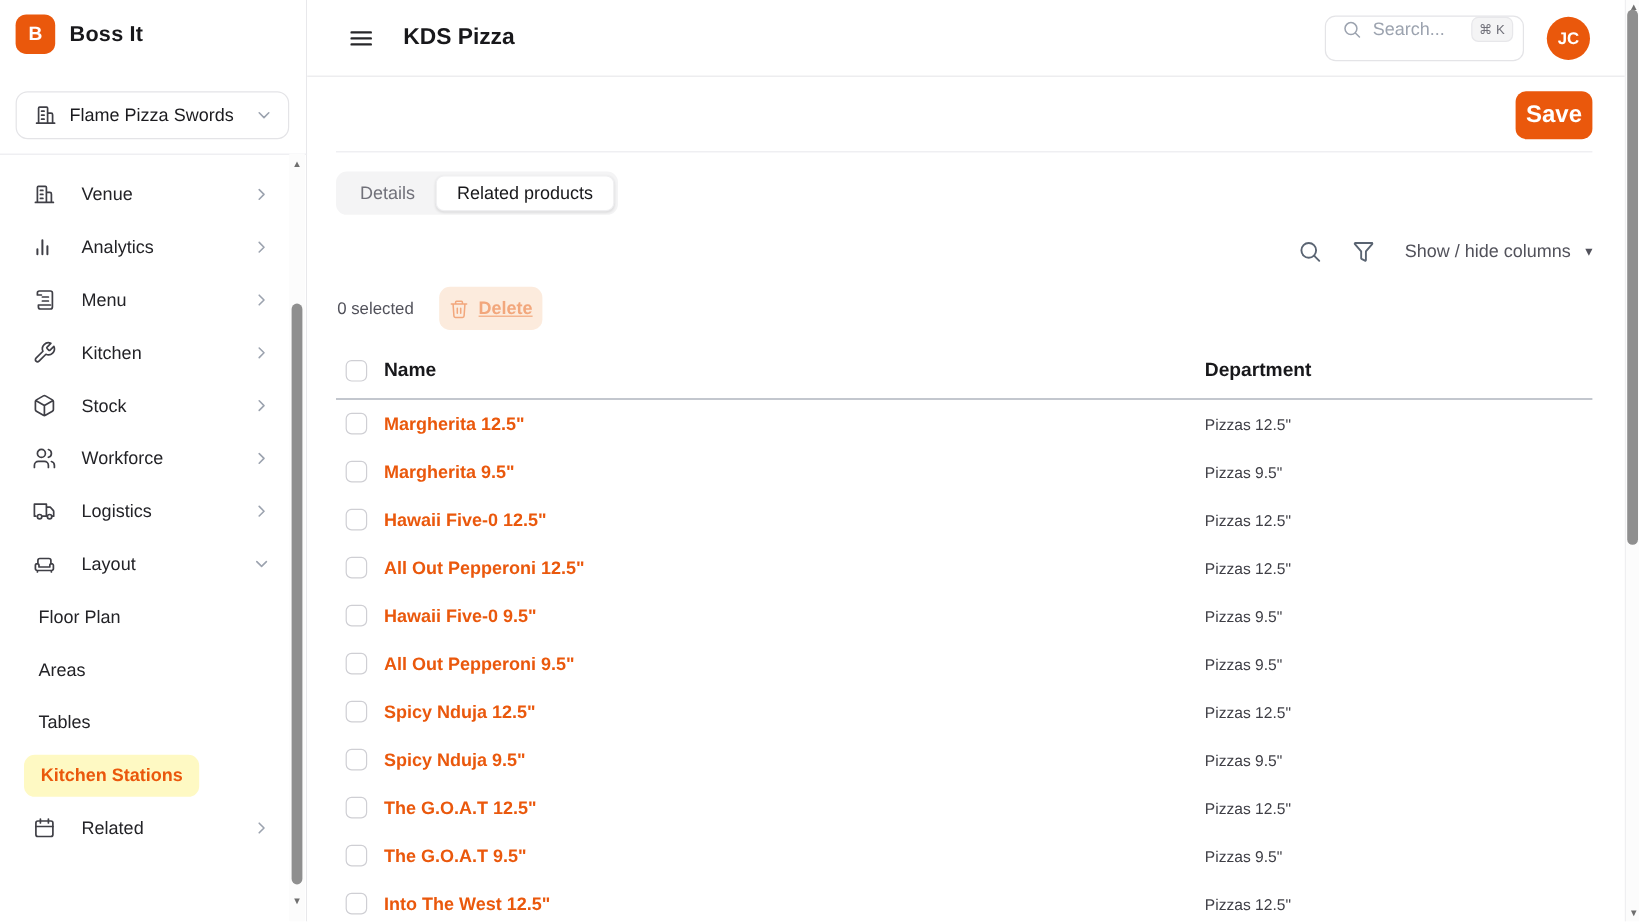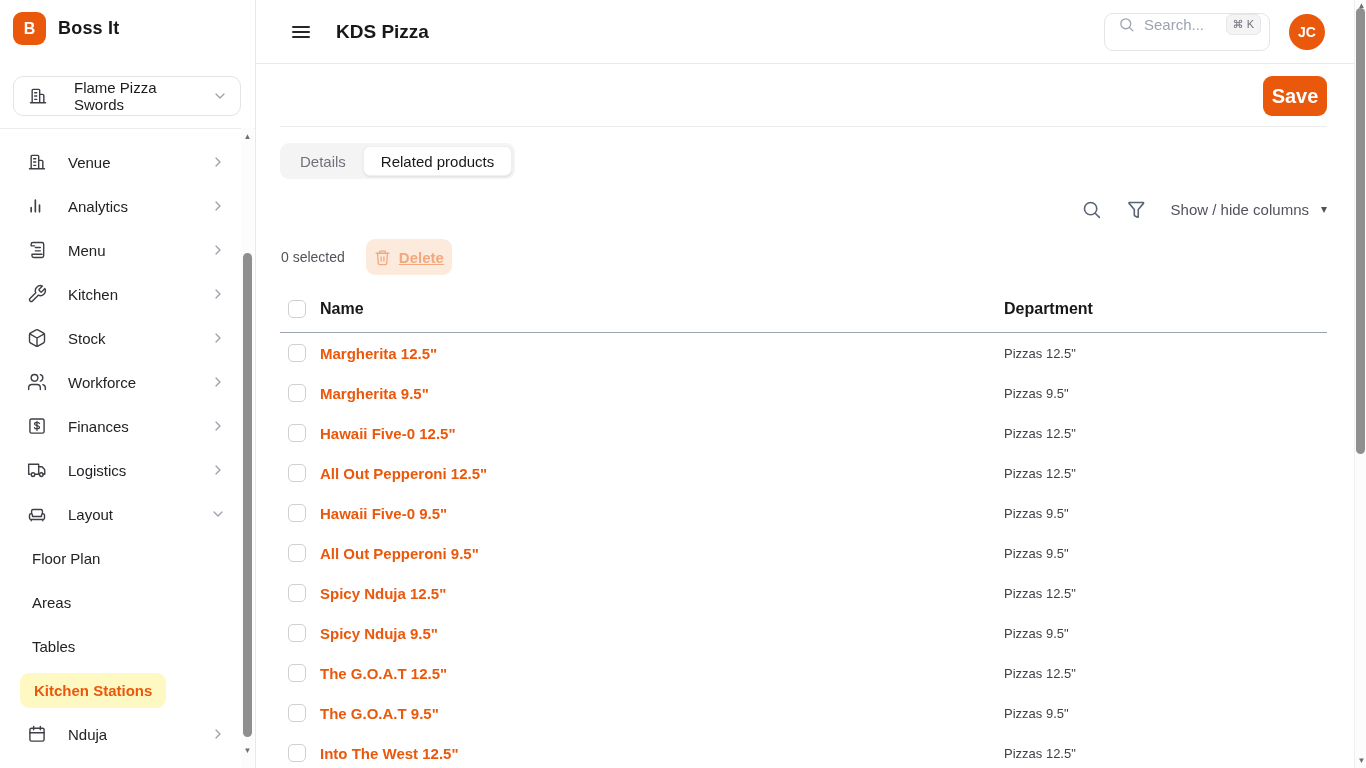--- a/index.html
+++ b/index.html
@@ -9,21 +9,21 @@
 
   
   .sidebar { position:absolute; left:0; top:0; width:256px; height:768px;
     background:#fff; border-right:1px solid #E8E8EB; }
   .logo-row { position:absolute; left:13px; top:12px; display:flex; align-items:center; gap:12px; }
   .logo-badge { width:33px; height:33px; border-radius:9px; background:#EA580C;
     display:flex; align-items:center; justify-content:center; color:#fff; font-weight:700; font-size:16px; }
   .brand { font-size:18px; font-weight:700; color:#18181B; letter-spacing:.2px; }
   .venue-select { position:absolute; left:13px; top:76px; width:228px; height:40px;
     border:1px solid #E4E4E7; border-radius:10px; background:#fff; display:flex; align-items:center;
-    padding:0 12px 0 14px; gap:26px; cursor:pointer; font-size:15px; color:#1b1b1f; }
+    padding:0 12px 0 14px; gap:10px; cursor:pointer; font-size:15px; color:#1b1b1f; }
   .venue-select .vlabel { flex:1; text-align:left; }
   .side-divider { position:absolute; left:0; top:128px; width:256px; height:1px; background:#ECECEF; }
   .nav { position:absolute; left:0; top:140px; width:240px; }
   .nav-item { height:44px; display:flex; align-items:center; padding:0 14px 0 27px; gap:21px; cursor:pointer; }
   .nav-item .nlabel { flex:1; font-size:15px; color:#232327; }
   .nav-icon { width:20px; height:20px; color:#3F3F46; flex:0 0 auto; }
   .chev { width:16px; height:16px; color:#9CA3AF; flex:0 0 auto; }
   .sub-item { height:44px; display:flex; align-items:center; padding-left:32px; cursor:pointer; }
   .sub-item .slabel { font-size:15px; color:#232327; }
   .sub-item.active .slabel { color:#EA580C; font-weight:700; background:#fef9c3;
@@ -219,29 +219,20 @@
         <svg class="nav-icon" viewBox="0 0 24 24">
             <use href="#i-users"></use>
           </svg>
         <span class="nlabel">Workforce</span>
         <svg class="chev" viewBox="0 0 24 24">
             <use href="#i-chev-right"></use>
           </svg>
       </div>
       <div class="nav-item">
         <svg class="nav-icon" viewBox="0 0 24 24">
-            <use href="#i-dollar"></use>
-          </svg>
-        <span class="nlabel">Finances</span>
-        <svg class="chev" viewBox="0 0 24 24">
-            <use href="#i-chev-right"></use>
-          </svg>
-      </div>
-      <div class="nav-item">
-        <svg class="nav-icon" viewBox="0 0 24 24">
             <use href="#i-truck"></use>
           </svg>
         <span class="nlabel">Logistics</span>
         <svg class="chev" viewBox="0 0 24 24">
             <use href="#i-chev-right"></use>
           </svg>
       </div>
       <div class="nav-item">
         <svg class="nav-icon" viewBox="0 0 24 24">
             <use href="#i-sofa"></use>
@@ -260,21 +251,21 @@
       <div class="sub-item">
         <span class="slabel">Tables</span>
       </div>
       <div class="sub-item active">
         <span class="slabel">Kitchen Stations</span>
       </div>
       <div class="nav-item">
         <svg class="nav-icon" viewBox="0 0 24 24">
             <use href="#i-calendar"></use>
           </svg>
-        <span class="nlabel">Nduja</span>
+        <span class="nlabel">Related</span>
         <svg class="chev" viewBox="0 0 24 24">
             <use href="#i-chev-right"></use>
           </svg>
       </div>
     </nav>
 
     <div class="side-scroll">
       <div class="scroll-arrow" style="top:4px">▲</div>
       <div class="thumb"></div>
       <div class="scroll-arrow" style="bottom:12px">▼</div>

